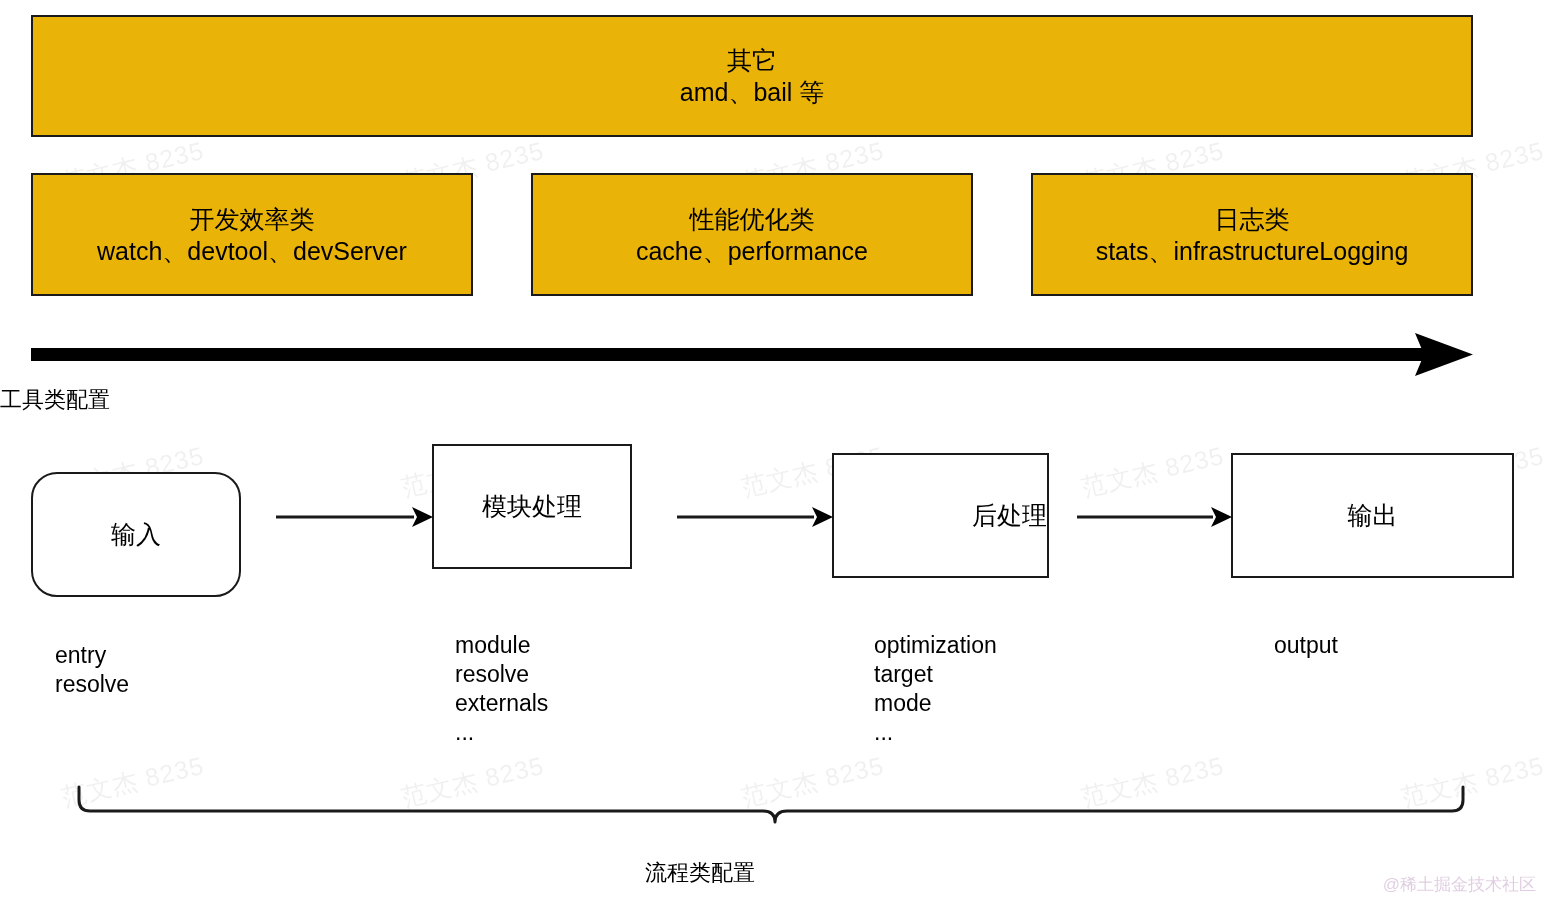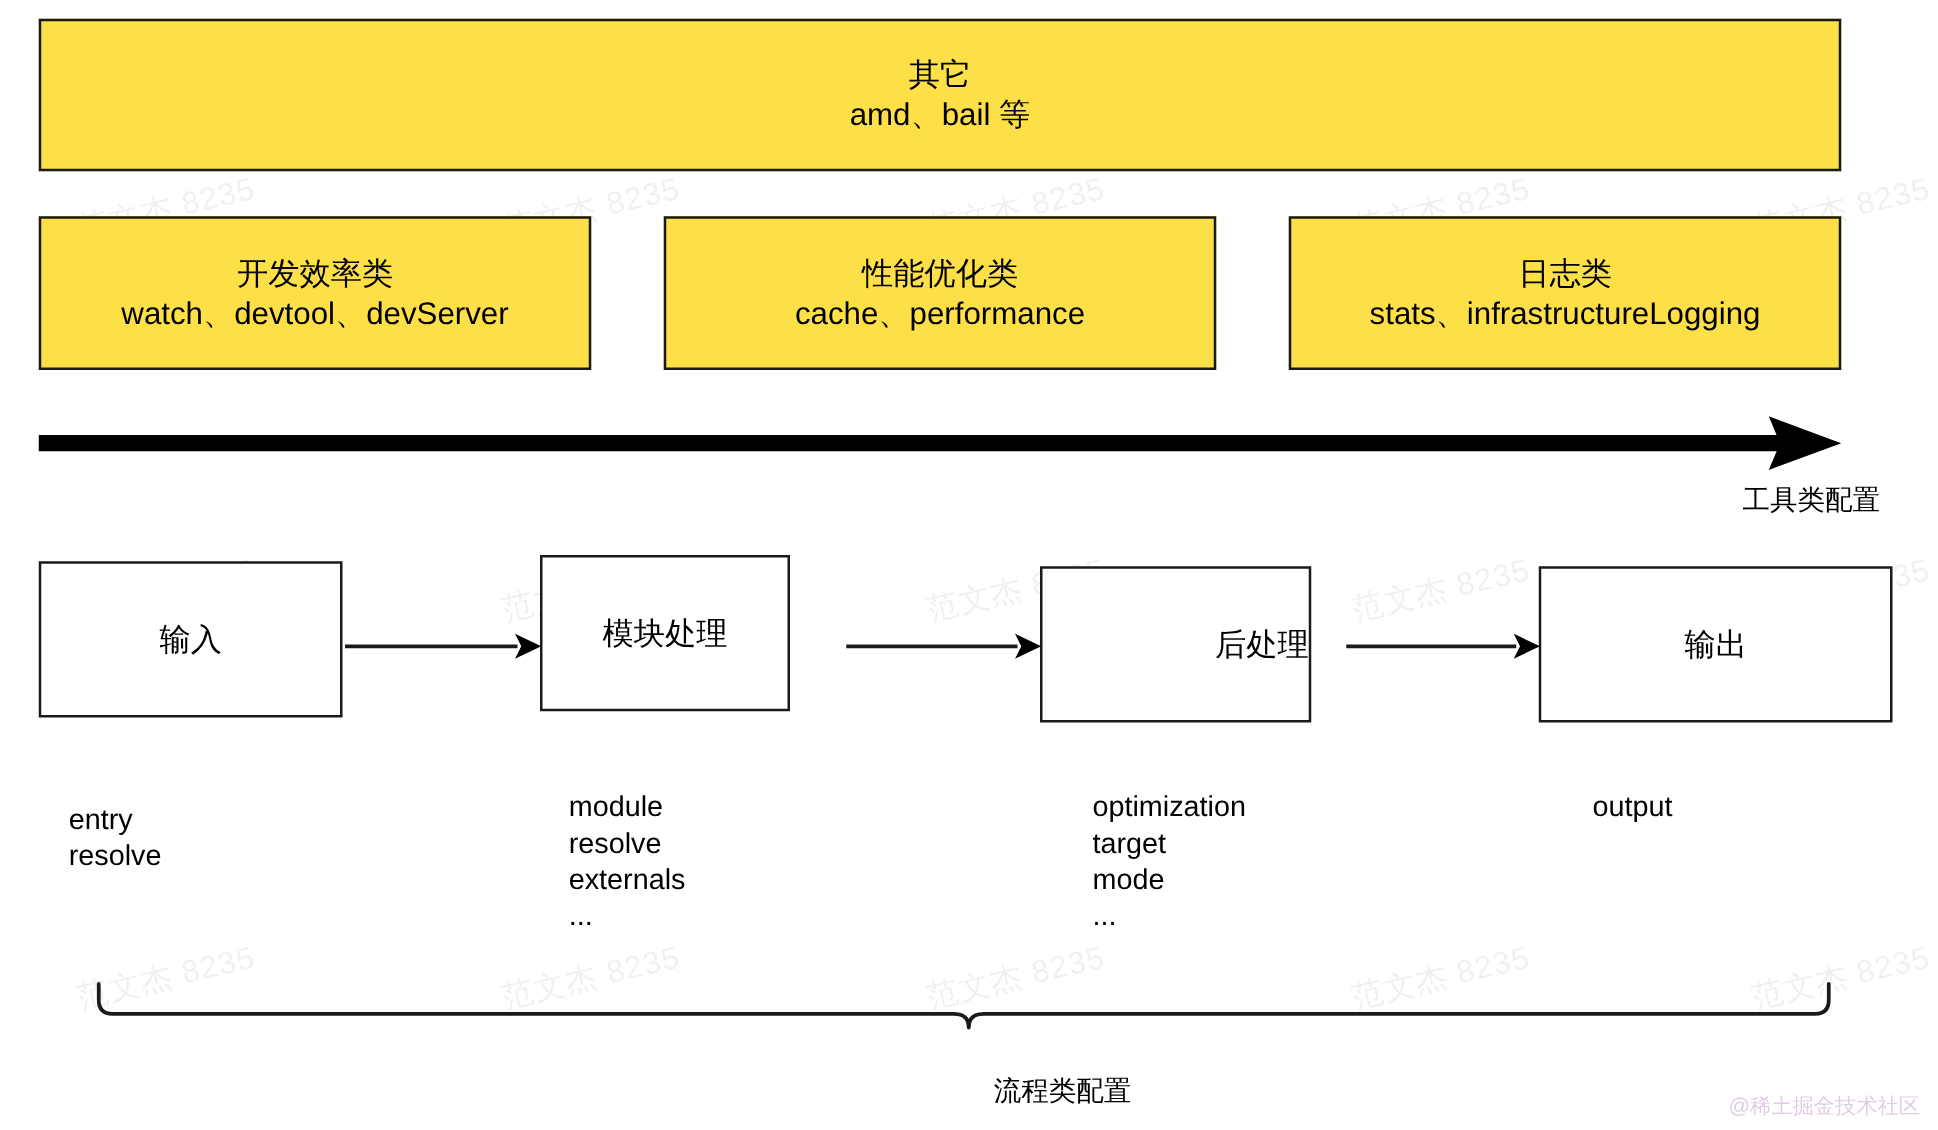--- a/index.html
+++ b/index.html
@@ -48,21 +48,21 @@
     white-space: nowrap;
     z-index: 6;
     font-family: "Liberation Sans", "DejaVu Sans", sans-serif;
   }
 
   
   .box {
     position: absolute;
     box-sizing: border-box;
     border: 2px solid #1a1a1a;
-    background: #fde047;
+    background: #eab308;
     display: flex;
     flex-direction: column;
     align-items: center;
     justify-content: center;
     z-index: 2;
   }
   .box .line1 {
     font-size: 25px;
     line-height: 1.28;
     white-space: nowrap;
@@ -88,21 +88,21 @@
   #vec {
     position: absolute;
     left: 0; top: 0;
     z-index: 3;
     pointer-events: none;
   }
 
   
   .label-center {
     position: absolute;
-    text-align: right;
+    text-align: left;
     font-size: 22px;
     z-index: 4;
     white-space: nowrap;
   }
   .caption {
     position: absolute;
     font-size: 23px;
     line-height: 29px;
     z-index: 4;
     white-space: nowrap;
@@ -147,21 +147,21 @@
   <div class="box" style="left:531px; top:173px; width:442px; height:123px;">
     <div class="line1">性能优化类</div>
     <div class="line2">cache、performance</div>
   </div>
 
   <div class="box" style="left:1031px; top:173px; width:442px; height:123px;">
     <div class="line1">日志类</div>
     <div class="line2">stats、infrastructureLogging</div>
   </div>
 
-  <div class="flow-box" style="left:31px; top:449px; width:243px; height:125px;">
+  <div class="flow-box" style="left:31px; top:472px; width:210px; height:125px;border-radius:26px;">
     <span>输入</span>
   </div>
   <div class="flow-box" style="left:432px; top:444px; width:200px; height:125px;">
     <span>模块处理</span>
   </div>
   <div class="flow-box" style="left:832px; top:453px; width:217px; height:125px;justify-content:flex-end;">
     <span>后处理</span>
   </div>
   <div class="flow-box" style="left:1231px; top:453px; width:283px; height:125px;">
     <span>输出</span>

